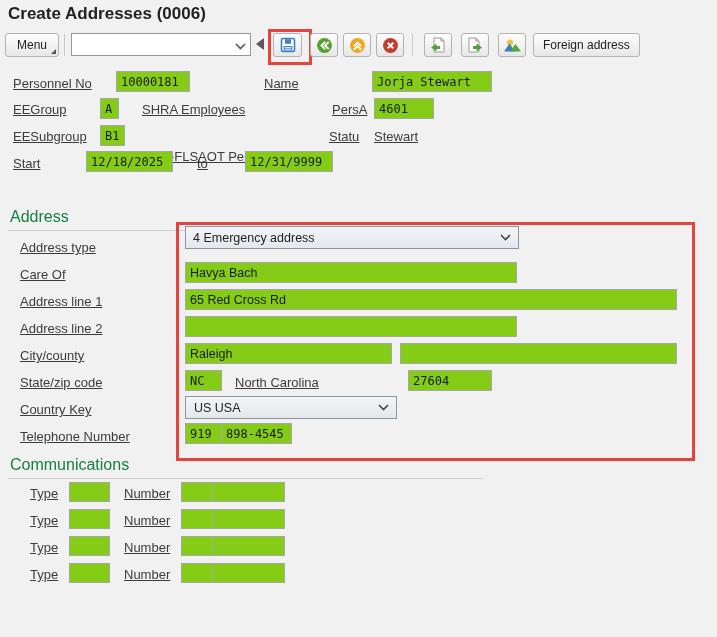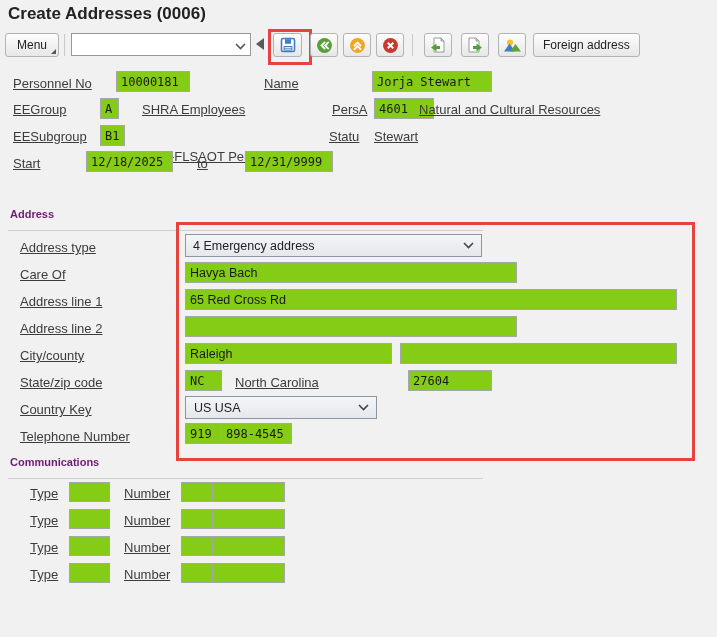--- a/index.html
+++ b/index.html
@@ -1,20 +1,20 @@
 <!DOCTYPE html>
 <html><head>
 <meta charset="utf-8">
 <style>
   html,body{margin:0;padding:0;}
   body{width:717px;height:637px;background:#f1f1f1;font-family:"Liberation Sans",sans-serif;color:#333;position:relative;overflow:hidden;}
   #app{position:absolute;inset:0;}
   .lbl{position:absolute;font-size:13px;color:#3c3c3c;white-space:nowrap;text-decoration:underline;}
   .h1{position:absolute;font-size:17px;font-weight:bold;color:#222;white-space:nowrap;}
-  .h2{position:absolute;font-size:11px;font-weight:bold;color:#701a75;white-space:nowrap;}
+  .h2{position:absolute;font-size:16px;font-weight:normal;color:#15803d;white-space:nowrap;}
   .rule{position:absolute;height:1px;background:#cfcfcf;}
   .fld{position:absolute;box-sizing:border-box;height:21px;border:1px solid #a6a6a6;background:#84cc16;
        font-family:"DejaVu Sans Mono",monospace;font-size:12px;padding:1px 4px;color:#1a1a1a;}
   input.fld{outline:none;}
   .fld.sans{font-family:"Liberation Sans",sans-serif;font-size:12.5px;}
   .ddl{position:absolute;box-sizing:border-box;height:23px;border:1px solid #8d959e;
        background:linear-gradient(#f3f5f7,#e4e8ed);display:flex;align-items:center;
        padding:0 7px;font-size:12.5px;color:#222;cursor:default;}
   .ddl .chev{margin-left:auto;display:flex;align-items:center;}
   .tbtn{position:absolute;top:33px;height:24px;box-sizing:border-box;border:1px solid #b3b3b3;border-radius:3px;
@@ -115,38 +115,37 @@
   <div class="lbl" style="left:13px;top:76px;">Personnel No</div>
   <input class="fld" style="left: 116px; top: 71px; width: 74px;" value="10000181">
   <div class="lbl" style="left:264px;top:76px;">Name</div>
   <input class="fld" style="left: 372px; top: 71px; width: 120px;" value="Jorja Stewart">
 
   <div class="lbl" style="left:13px;top:102px;">EEGroup</div>
   <input class="fld" style="left: 100px; top: 98px; width: 19px;" value="A">
   <div class="lbl" style="left:142px;top:102px;">SHRA Employees</div>
   <div class="lbl" style="left:332px;top:102px;">PersA</div>
   <input class="fld" style="left: 374px; top: 98px; width: 60px;" value="4601">
-  <div class="lbl" style="left:419px;top:102px;">Natural and Cultural Resources</div>
 
   <div class="lbl" style="left:13px;top:129px;text-align:center;">EESubgroup</div>
   <input class="fld" style="left: 100px; top: 125px; width: 25px;" value="B1">
   <div class="lbl" style="left:142px;top:129px;margin-top:20px;">FT S-FLSAOT Perm</div>
   <div class="lbl" style="left:329px;top:129px;">Statu</div>
   <div class="lbl" style="left:374px;top:129px;">Stewart</div>
 
   <div class="lbl" style="left:13px;top:156px;">Start</div>
   <input class="fld" style="left: 86px; top: 151px; width: 87px;" value="12/18/2025">
   <div class="lbl" style="left:197px;top:156px;">to</div>
   <input class="fld" style="left: 245px; top: 151px; width: 88px;" value="12/31/9999">
 
   <div class="h2" style="left:10px;top:208px;">Address</div>
   <div class="rule" style="left:8px;top:230px;width:475px;"></div>
 
   <div class="lbl" style="left:20px;top:240px;">Address type</div>
-  <div class="ddl" style="left:185px;top:234px;width:297px;text-align:right;">
+  <div class="ddl" style="left:185px;top:226px;width:334px;text-align:right;">
     <span>4 Emergency address</span>
     <span class="chev">
       <svg width="11" height="7" viewBox="0 0 11 7">
           <polyline points="1,1 5.5,5.5 10,1" fill="none" stroke="#444" stroke-width="1.6"></polyline>
         </svg>
     </span>
   </div>
 
   <div class="lbl" style="left:20px;top:267px;">Care Of</div>
   <input class="fld sans" style="left: 185px; top: 262px; width: 332px;" value="Havya Bach">
@@ -160,21 +159,21 @@
   <div class="lbl" style="left:20px;top:348px;">City/county</div>
   <input class="fld sans" style="left: 185px; top: 343px; width: 207px;" value="Raleigh">
   <input class="fld sans" style="left: 400px; top: 343px; width: 277px;" value="">
 
   <div class="lbl" style="left:20px;top:375px;">State/zip code</div>
   <input class="fld" style="left: 185px; top: 370px; width: 37px;" value="NC">
   <div class="lbl" style="left:235px;top:375px;">North Carolina</div>
   <input class="fld" style="left: 408px; top: 370px; width: 84px;" value="27604">
 
   <div class="lbl" style="left:20px;top:402px;">Country Key</div>
-  <div class="ddl" style="left:185px;top:396px;width:192px;padding-left:8px;">
+  <div class="ddl" style="left:185px;top:396px;width:212px;padding-left:8px;">
     <span>US USA</span>
     <span class="chev">
       <svg width="11" height="7" viewBox="0 0 11 7">
           <polyline points="1,1 5.5,5.5 10,1" fill="none" stroke="#444" stroke-width="1.6"></polyline>
         </svg>
     </span>
   </div>
 
   <div class="lbl" style="left:20px;top:429px;">Telephone Number</div>
   <input class="fld" style="left: 185px; top: 423px; width: 37px;" value="919">

